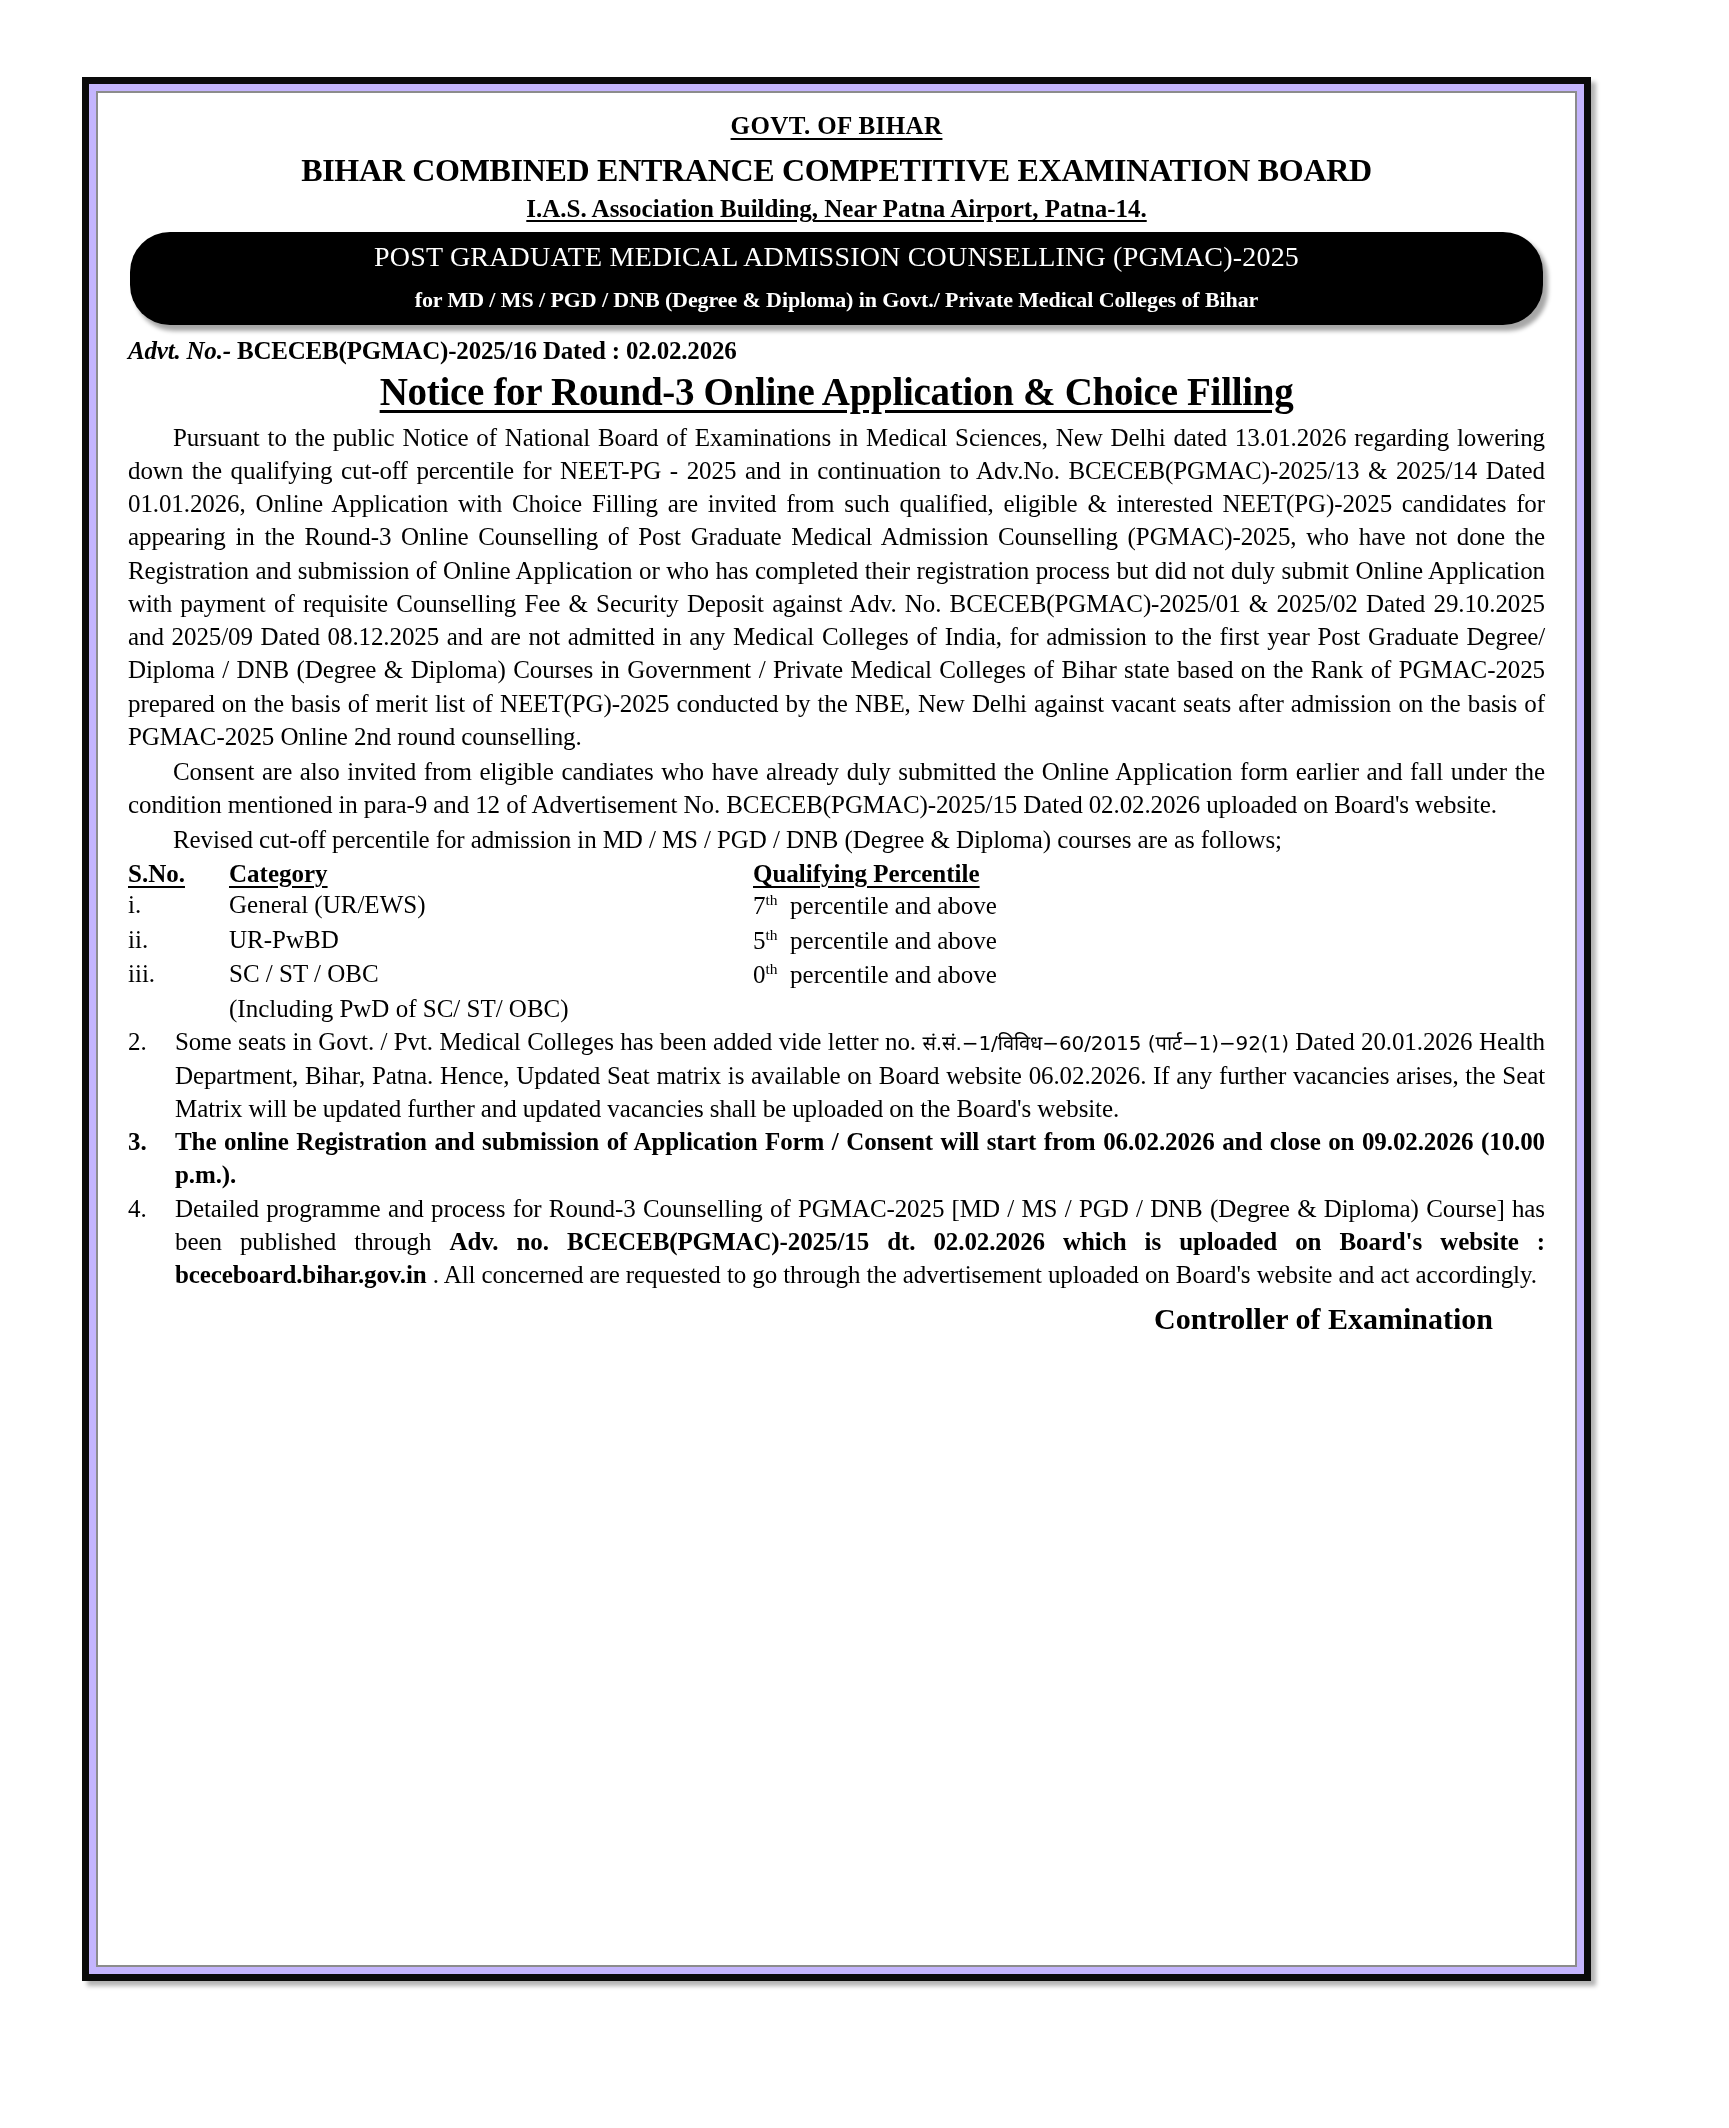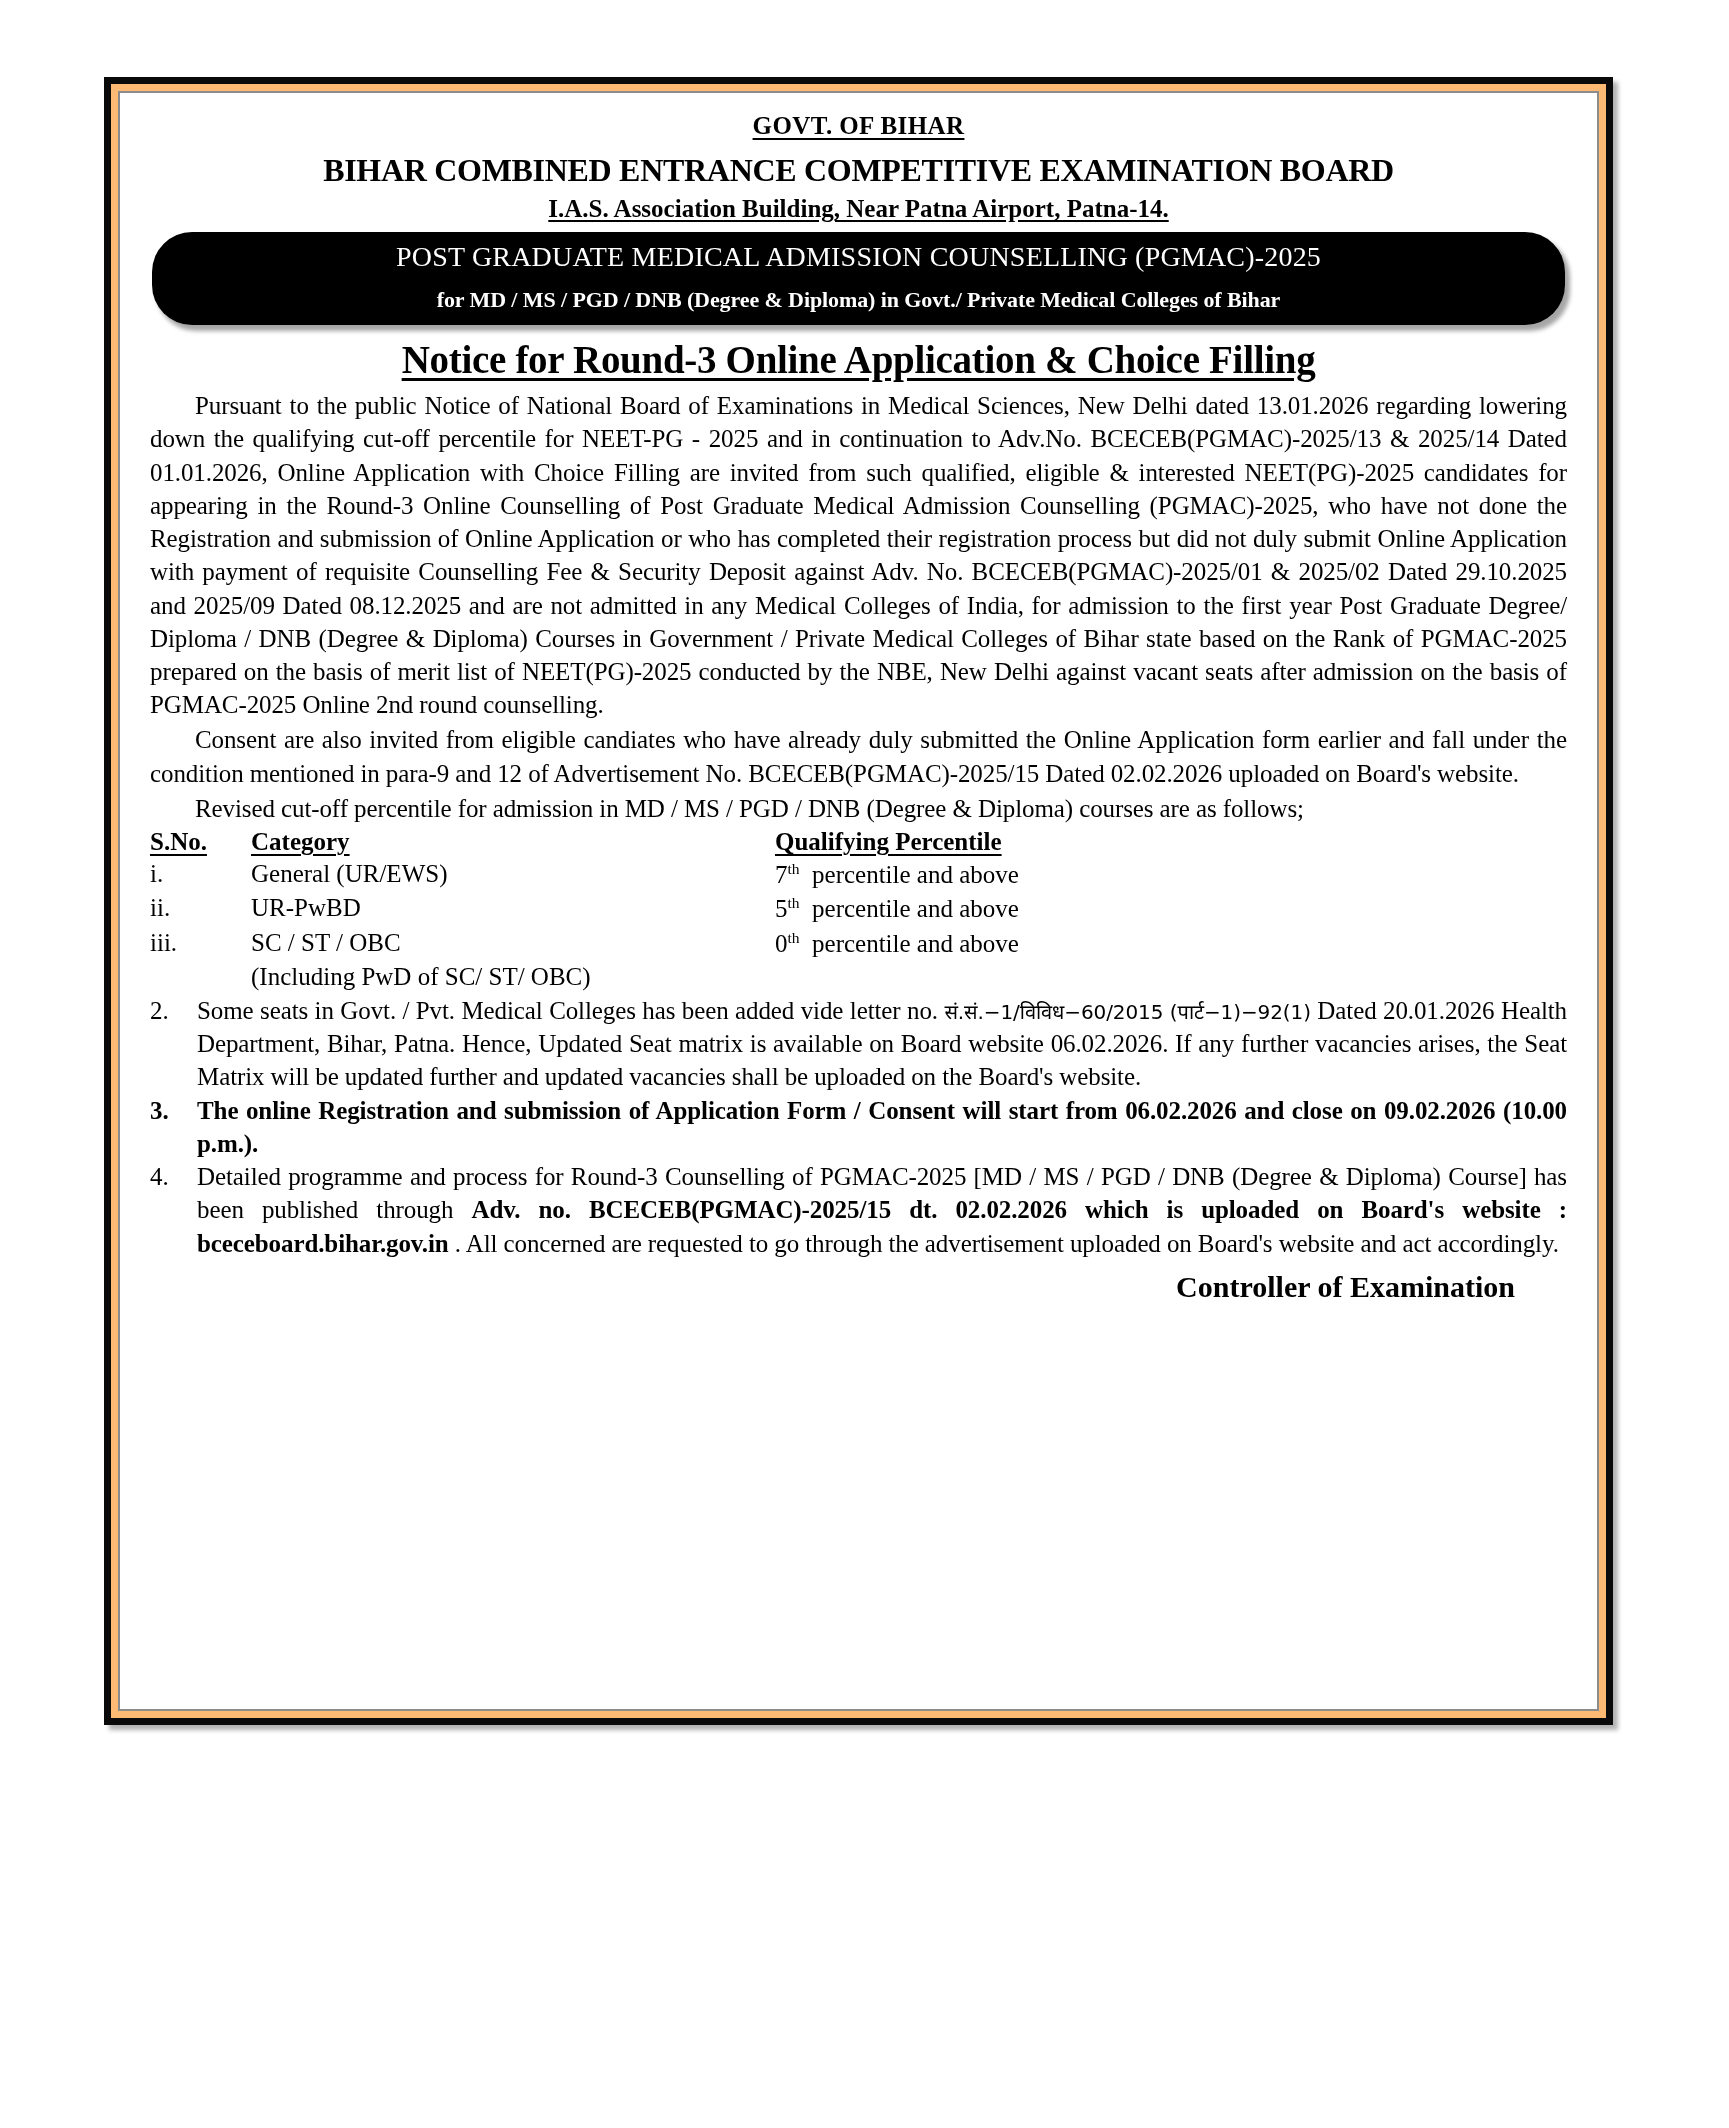--- a/index.html
+++ b/index.html
@@ -19,26 +19,26 @@
   #page {
     position: absolute;
     left: 0; top: 0;
     width: 1729px;
     height: 2129px;
     background: #ffffff;
   }
 
   #outer-frame {
     position: absolute;
-    left: 104px;
+    left: 82px;
     top: 77px;
     width: 1509px;
-    height: 1648px;
+    height: 1904px;
     border: 7.9px solid #0a0a0a;
-    background: #fdba74;
+    background: #c4b5fd;
     box-sizing: border-box;
     box-shadow: 5.2px 5.2px 4.4px rgba(0,0,0,0.30);
   }
   #inner-frame {
     position: absolute;
     left: 7px;
     top: 7px;
     right: 7px;
     bottom: 7px;
     border: 2.6px solid #8c8c8c;
@@ -213,20 +213,21 @@
         <div class="board-name center">BIHAR COMBINED ENTRANCE COMPETITIVE EXAMINATION BOARD</div>
 
         <div class="board-addr center"><span>I.A.S. Association Building, Near Patna Airport, Patna-14.</span></div>
 
 
         <div class="banner">
           <div class="banner-l1">POST GRADUATE MEDICAL ADMISSION COUNSELLING (PGMAC)-2025</div>
           <div class="banner-l2">for MD / MS / PGD / DNB (Degree &amp; Diploma)  in Govt./ Private Medical Colleges of Bihar</div>
         </div>
 
+        <div class="advt"><span>Advt. No.-</span> <span class="no-ital">BCECEB(PGMAC)-2025/16 Dated : 02.02.2026</span></div>
 
         <div class="notice-title"><span>Notice for Round-3 Online Application &amp; Choice Filling</span></div>
 
         <p class="para">Pursuant to the public Notice of National Board of Examinations in Medical Sciences, New Delhi dated 13.01.2026 regarding lowering down the qualifying cut-off percentile for NEET-PG - 2025 and in continuation to Adv.No. BCECEB(PGMAC)-2025/13 &amp; 2025/14 Dated 01.01.2026, Online Application with Choice Filling are invited from such qualified, eligible &amp; interested NEET(PG)-2025 candidates for appearing in the Round-3 Online Counselling of Post Graduate Medical Admission Counselling (PGMAC)-2025, who have not done the Registration and submission of Online Application or who has completed their registration process but did not duly submit Online Application with payment of requisite Counselling Fee &amp; Security Deposit against Adv. No. BCECEB(PGMAC)-2025/01 &amp; 2025/02 Dated 29.10.2025 and 2025/09 Dated 08.12.2025 and are not admitted in any Medical Colleges of India, for admission to the first year Post Graduate Degree/ Diploma / DNB (Degree &amp; Diploma) Courses in Government / Private Medical Colleges of Bihar state based on the Rank of PGMAC-2025 prepared on the basis of merit list of NEET(PG)-2025 conducted by the NBE, New Delhi against vacant seats after admission on the basis of PGMAC-2025 Online 2nd round counselling.</p>
         <p class="para">Consent are also invited from eligible candiates who have already duly submitted the Online Application form earlier and fall under the condition mentioned in para-9 and 12 of Advertisement No. BCECEB(PGMAC)-2025/15 Dated 02.02.2026 uploaded on Board's website.</p>
         <p class="para">Revised cut-off percentile for admission in MD / MS / PGD / DNB (Degree &amp; Diploma) courses are as follows;</p>
 
         <table class="ptable">
           <thead>
             <tr>

